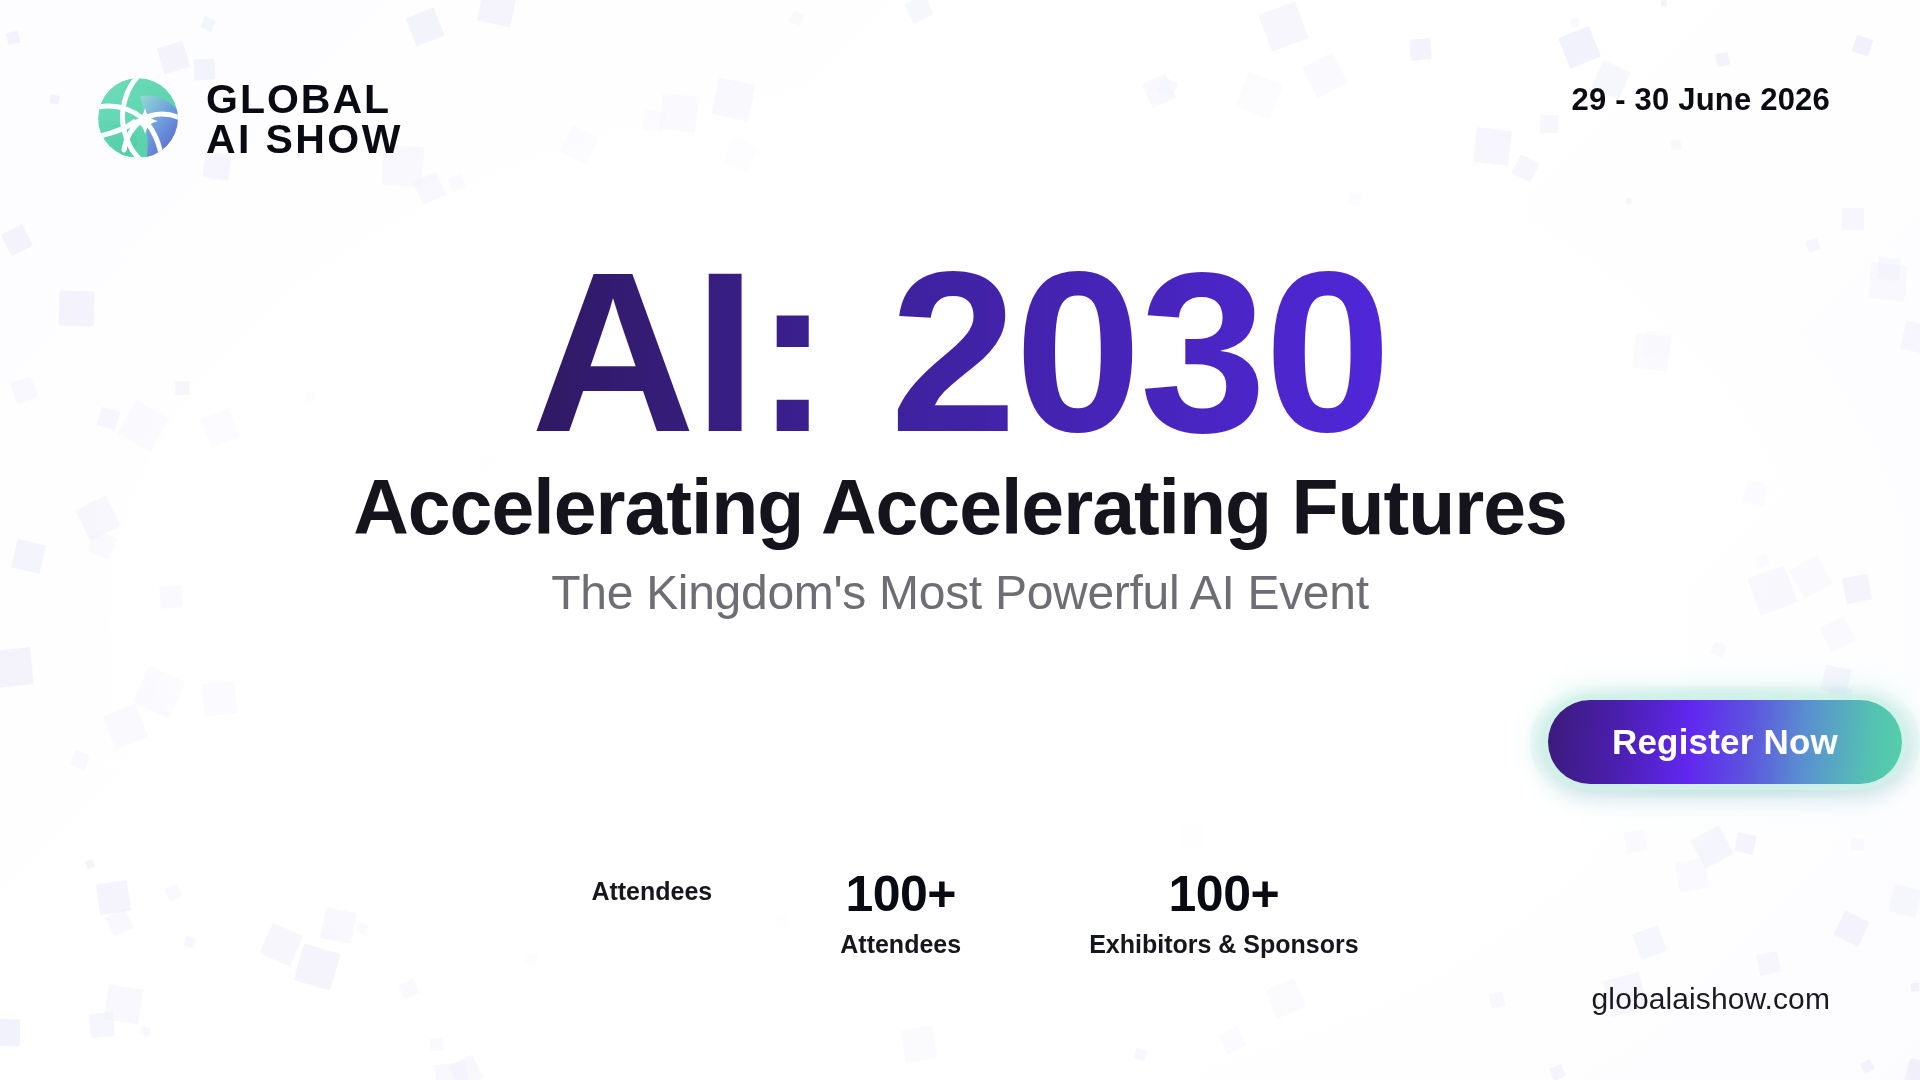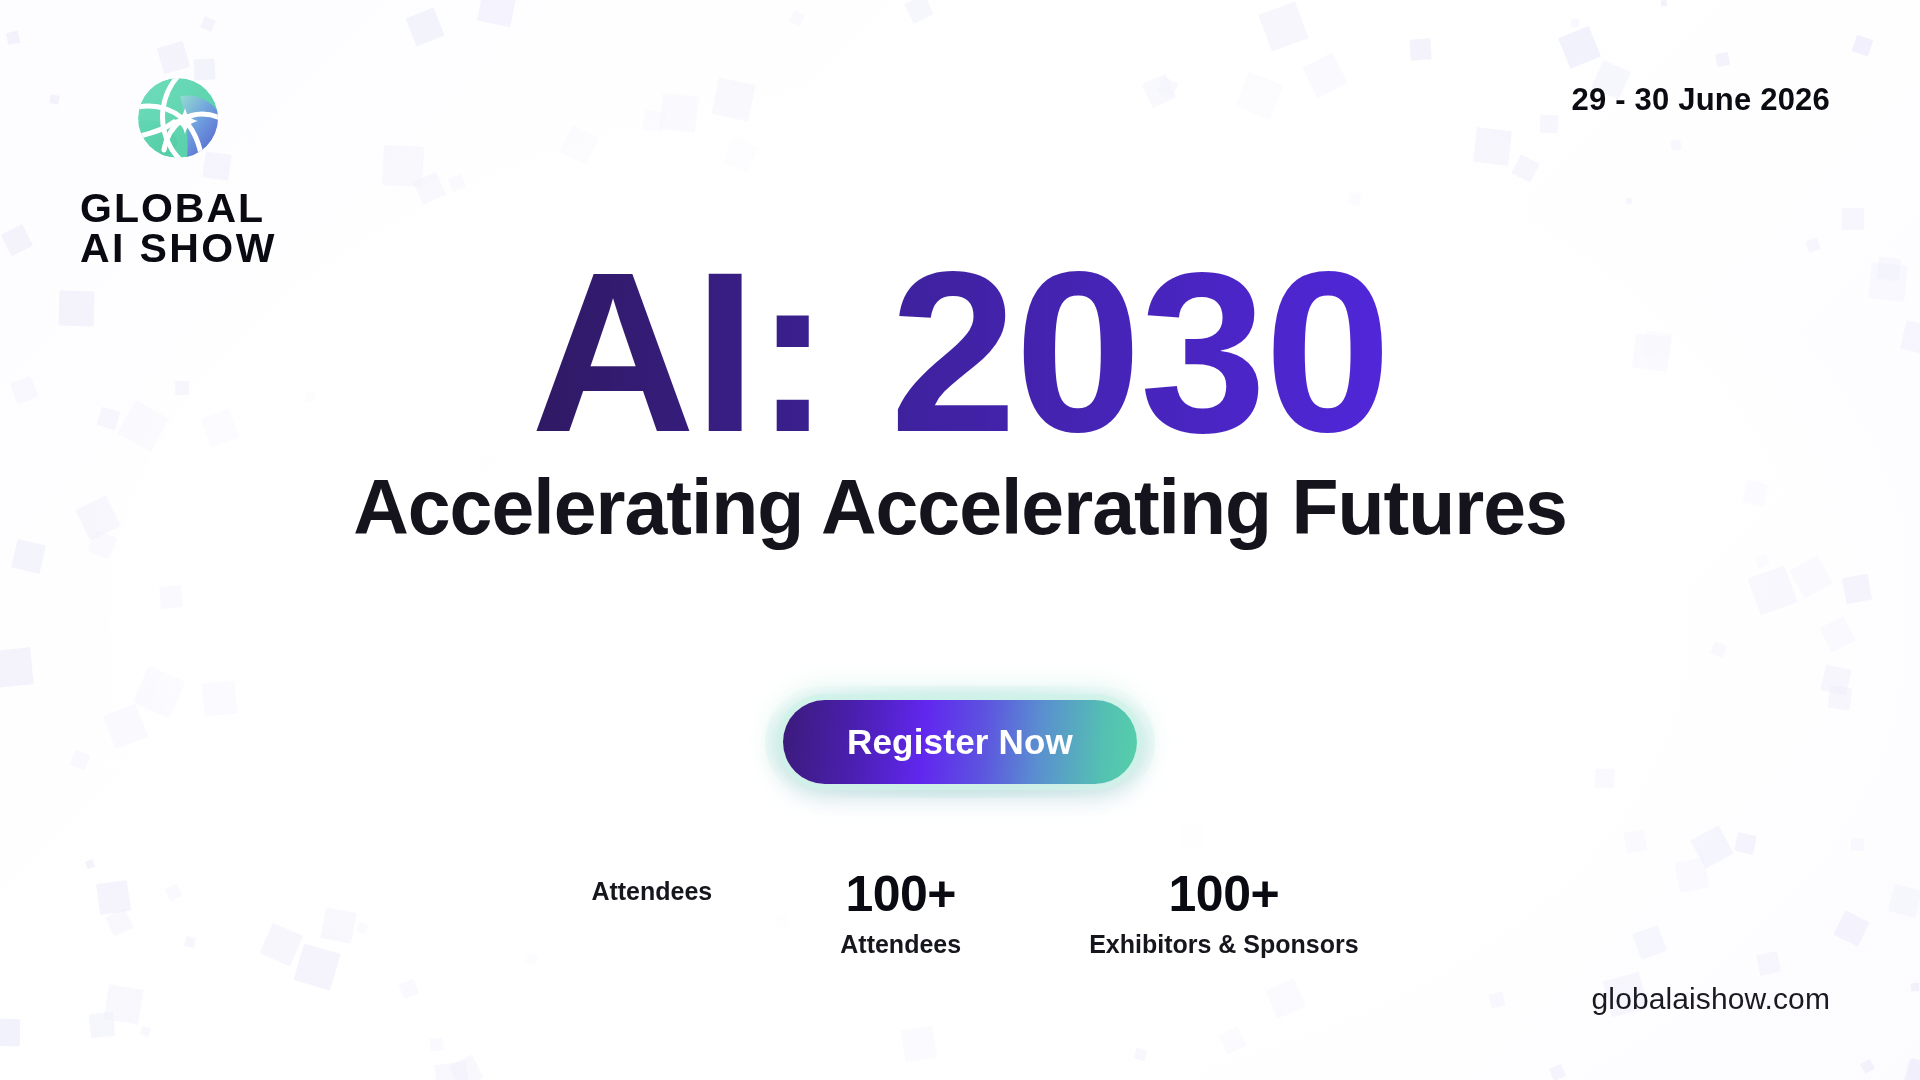--- a/index.html
+++ b/index.html
@@ -41,22 +41,22 @@
       rgba(255,255,255,0.92) 45%,
       rgba(255,255,255,0.45) 72%,
       rgba(255,255,255,0) 100%);
   }
 
   #content { position:relative; z-index:2; width:100%; height:100%; }
 
   
   #brand {
     position:absolute;
-    left:80px; top:68px;
-    display:flex; align-items:center; gap:18px;flex-direction:column;
+    left:88px; top:68px;
+    display:flex; align-items:center; gap:18px;
   }
   #logo-mark { width:100px; height:100px; display:block; flex:none; }
   #logo-wordmark {
     display:flex; flex-direction:column;
     line-height:0.98;
     padding-top:2px;
   }
   #logo-wordmark .wm {
     font-family:"Liberation Sans", sans-serif;
     font-weight:700;
@@ -118,21 +118,21 @@
     font-size:48px;
     line-height:1.05;
     color:#6d6d73;
     letter-spacing:-0.3px;
   }
 
   
   #cta-wrap {
     position:absolute;
     left:0; right:0; top:686px;
-    display:flex; justify-content:center;
+    display:flex; justify-content:flex-end;
   }
   #cta-halo {
     position:relative;
     padding:14px 18px;
     border-radius:80px;
     background:radial-gradient(ellipse at 50% 50%,
       rgba(150,226,205,0.42) 0%,
       rgba(163,231,211,0.26) 55%,
       rgba(190,240,225,0.06) 82%,
       rgba(255,255,255,0) 100%);
@@ -369,20 +369,21 @@
       </div>
     </div>
 
     <div id="event-meta">
       <div class="meta-line">29 - 30 June 2026</div>
     </div>
 
     <div id="hero">
       <div id="headline">AI: 2030</div>
       <div id="tagline">Accelerating Accelerating Futures</div>
+      <div id="subtagline">The Kingdom's Most Powerful AI Event</div>
     </div>
 
     <div id="cta-wrap">
       <div id="cta-halo">
         <button id="register-button">Register Now</button>
       </div>
     </div>
 
     <div id="stats">
       <div class="stat">

